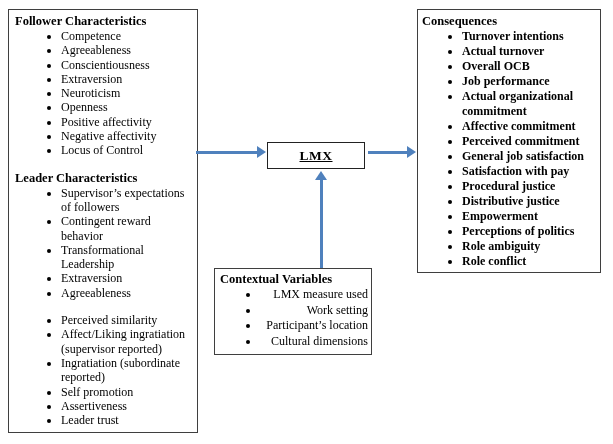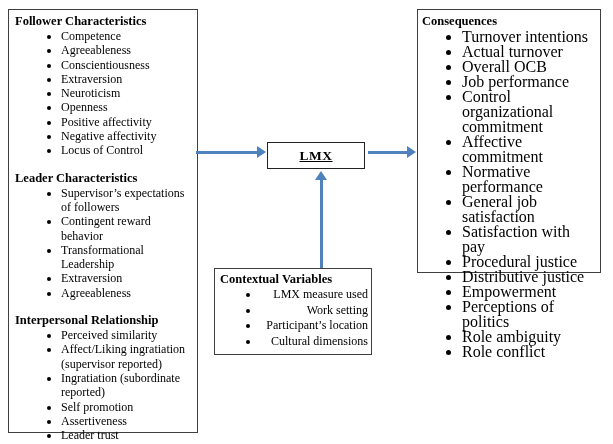--- a/index.html
+++ b/index.html
@@ -36,21 +36,21 @@
     margin:0;padding:0;
     font-size:12.5px;font-weight:bold;line-height:15px;
   }
   .right-box h3{text-align:left;}
   ul{
     margin:0;padding:0 0 0 46px;
     list-style:disc outside;
   }
   .left-box ul li{font-size:12px;line-height:14.3px;}
   .right-box ul{padding-left:40px;}
-  .right-box ul li{font-size:16px;line-height:15px;}
+  .right-box ul li{font-size:12px;line-height:15px;font-weight:bold;}
   .ctx-box ul{padding-left:40px;}
   .ctx-box ul li{font-size:12px;line-height:15.5px;text-align:right;}
   section + section{margin-top:13px;}
   
   .arrow{position:absolute;}
   .h-line{position:absolute;top:4.5px;left:0;height:3px;background:var(--arrow);}
   .head-right{
     position:absolute;right:0;top:0;width:0;height:0;
     border-top:6px solid transparent;border-bottom:6px solid transparent;
     border-left:9px solid var(--arrow);
@@ -91,21 +91,20 @@
       <h3>Leader Characteristics</h3>
       <ul>
           <li>Supervisor’s expectations of followers</li>
           <li>Contingent reward behavior</li>
           <li>Transformational Leadership</li>
           <li>Extraversion</li>
           <li>Agreeableness</li>
         </ul>
     </section>
     <section>
-      <h3>Interpersonal Relationship</h3>
       <ul>
           <li>Perceived similarity</li>
           <li>Affect/Liking ingratiation (supervisor reported)</li>
           <li>Ingratiation (subordinate reported)</li>
           <li>Self promotion</li>
           <li>Assertiveness</li>
           <li>Leader trust</li>
         </ul>
     </section>
   </div>
@@ -124,23 +123,23 @@
     <span class="head-right"></span>
   </div>
 
   <div class="box right-box">
     <h3>Consequences</h3>
     <ul>
         <li>Turnover intentions</li>
         <li>Actual turnover</li>
         <li>Overall OCB</li>
         <li>Job performance</li>
-        <li>Control organizational commitment</li>
+        <li>Actual organizational commitment</li>
         <li>Affective commitment</li>
-        <li>Normative performance</li>
+        <li>Perceived commitment</li>
         <li>General job satisfaction</li>
         <li>Satisfaction with pay</li>
         <li>Procedural justice</li>
         <li>Distributive justice</li>
         <li>Empowerment</li>
         <li>Perceptions of politics</li>
         <li>Role ambiguity</li>
         <li>Role conflict</li>
       </ul>
   </div>

